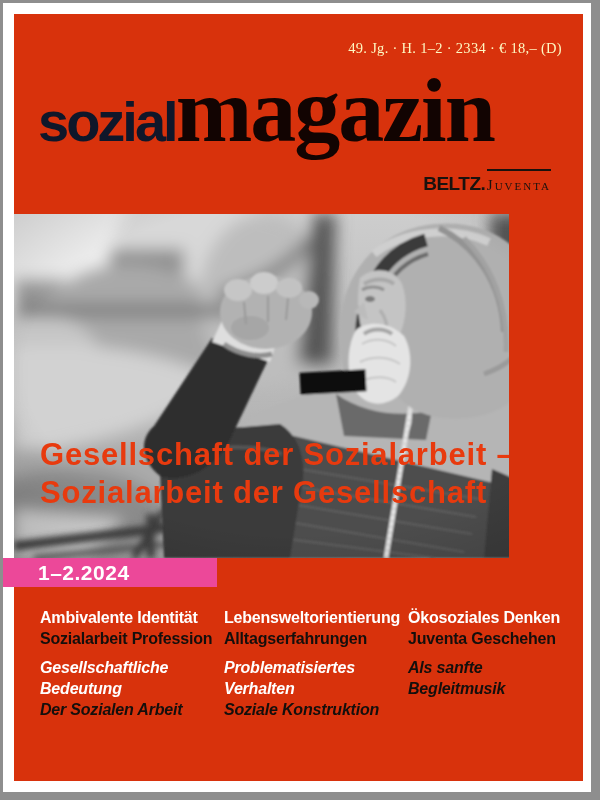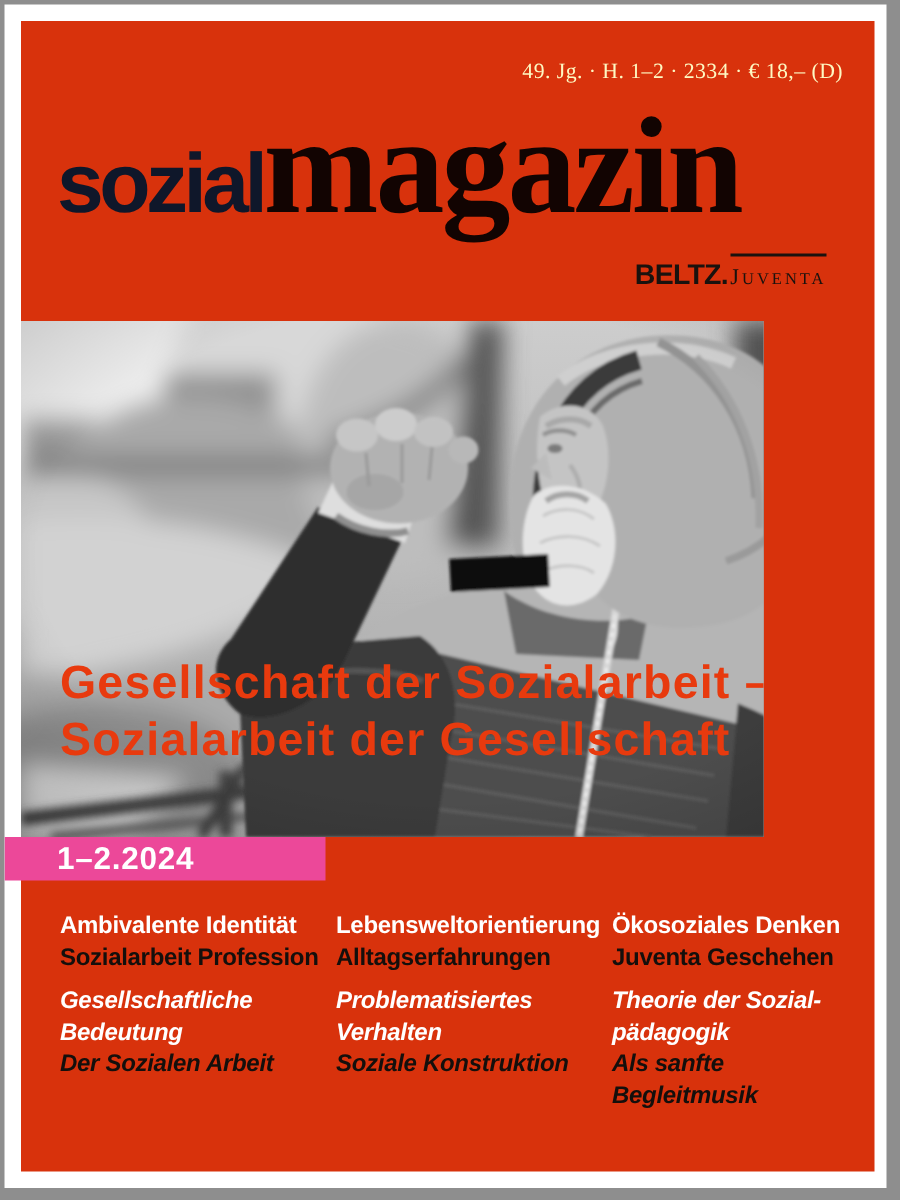--- a/index.html
+++ b/index.html
@@ -202,18 +202,17 @@
         <div class="topic-title">Problematisiertes Verhalten</div>
         <div class="topic-subtitle">Soziale Konstruktion</div>
       </div>
     </div>
     <div class="topic-col">
       <div class="topic-item">
         <div class="topic-title">Ökosoziales Denken</div>
         <div class="topic-subtitle">Juventa Geschehen</div>
       </div>
       <div class="topic-item">
-        <div class="topic-title">Theorie der Sozial-pädagogik</div>
         <div class="topic-subtitle">Als sanfte Begleitmusik</div>
       </div>
     </div>
   </div>
 </div>
 
 </body></html>

